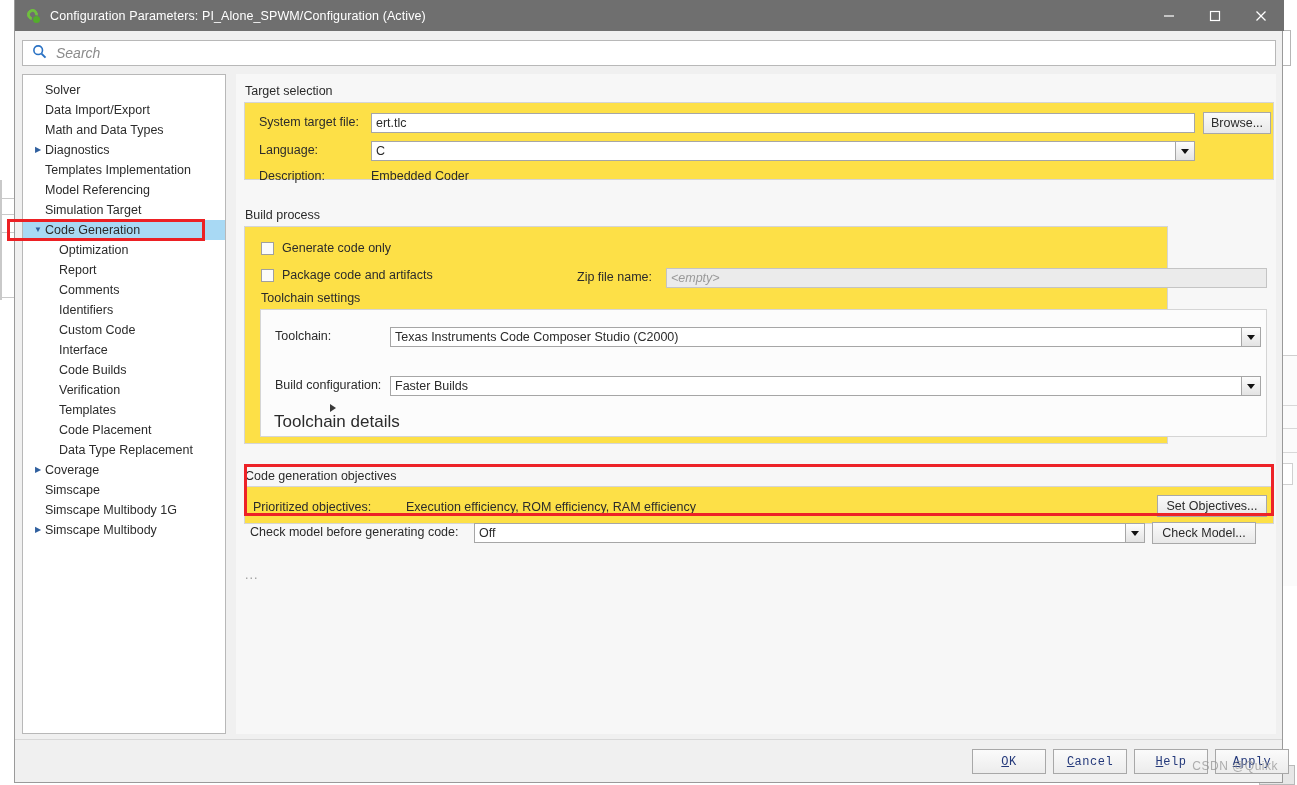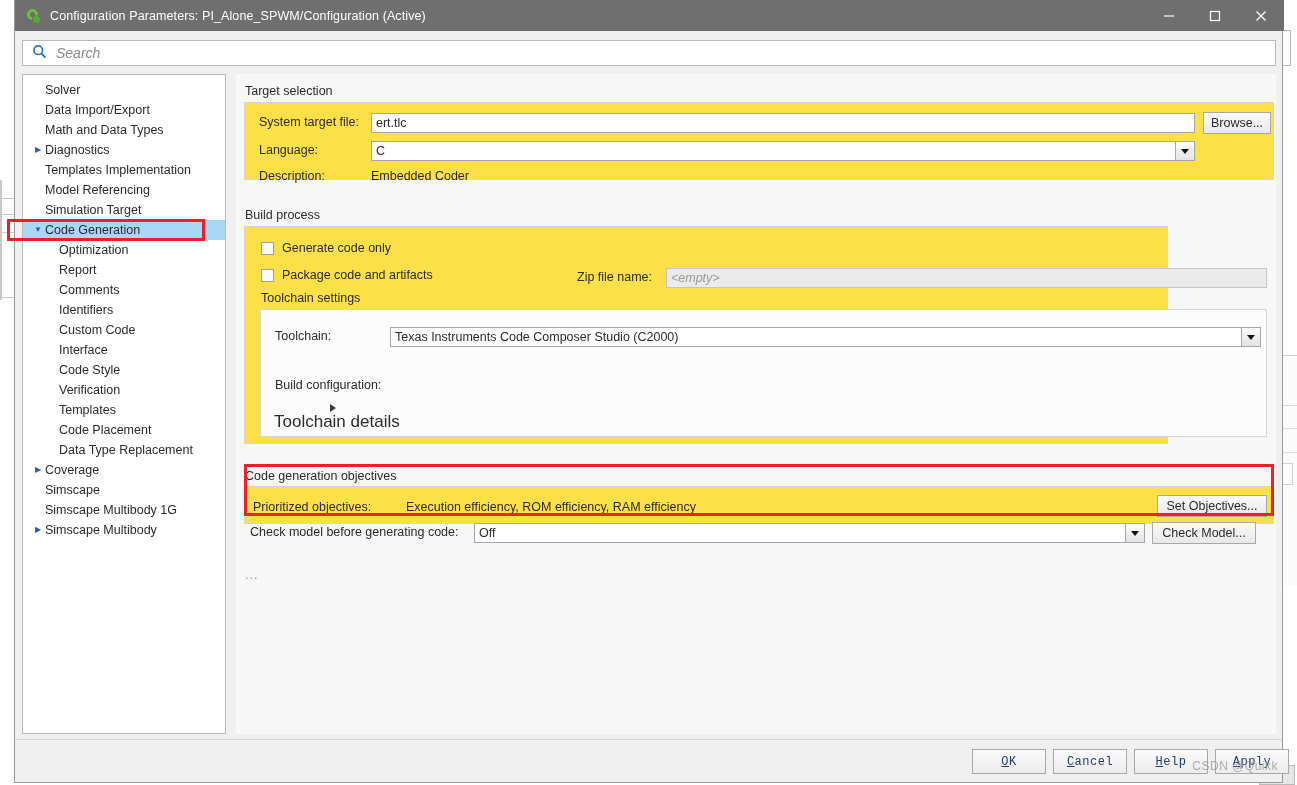--- a/index.html
+++ b/index.html
@@ -318,21 +318,21 @@
         <div class="tree-item lvl1">
           <span class="twisty"></span>
           <span class="tree-label">Custom Code</span>
         </div>
         <div class="tree-item lvl1">
           <span class="twisty"></span>
           <span class="tree-label">Interface</span>
         </div>
         <div class="tree-item lvl1">
           <span class="twisty"></span>
-          <span class="tree-label">Code Style</span>
+          <span class="tree-label">Code Builds</span>
         </div>
         <div class="tree-item lvl1">
           <span class="twisty"></span>
           <span class="tree-label">Verification</span>
         </div>
         <div class="tree-item lvl1">
           <span class="twisty"></span>
           <span class="tree-label">Templates</span>
         </div>
         <div class="tree-item lvl1">
@@ -411,20 +411,26 @@
 
         <span class="lbl" style="position:absolute;left:14px;top:19px;">Toolchain:</span>
         <div class="combo" style="position:absolute;left:129px;top:17px;width:871px;">
           <span class="combo-text">Texas Instruments Code Composer Studio (C2000)</span>
           <span class="combo-arrow">
               <i></i>
             </span>
         </div>
 
         <span class="lbl" style="position:absolute;left:14px;top:68px;">Build configuration:</span>
+        <div class="combo" style="position:absolute;left:129px;top:66px;width:871px;">
+          <span class="combo-text">Faster Builds</span>
+          <span class="combo-arrow">
+              <i></i>
+            </span>
+        </div>
 
         <div class="disclosure" style="position:absolute;left:13px;top:94px;">
           <span class="tri"></span>
           <span>Toolchain details</span>
         </div>
       </div>
     </div>
 
     <div class="section-title" style="position:absolute;left:8px;top:395px;">Code generation objectives</div>
     <div class="group-box" style="position:absolute;left:8px;top:412px;width:1030px;height:38px;">

